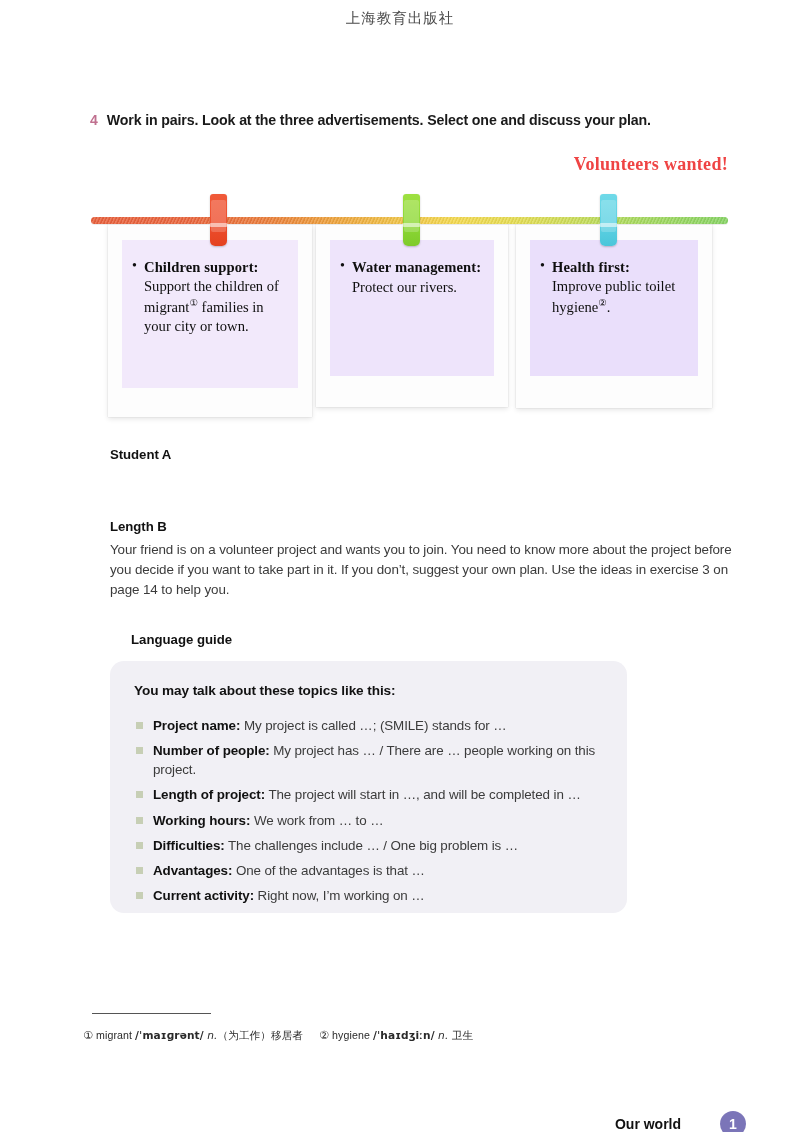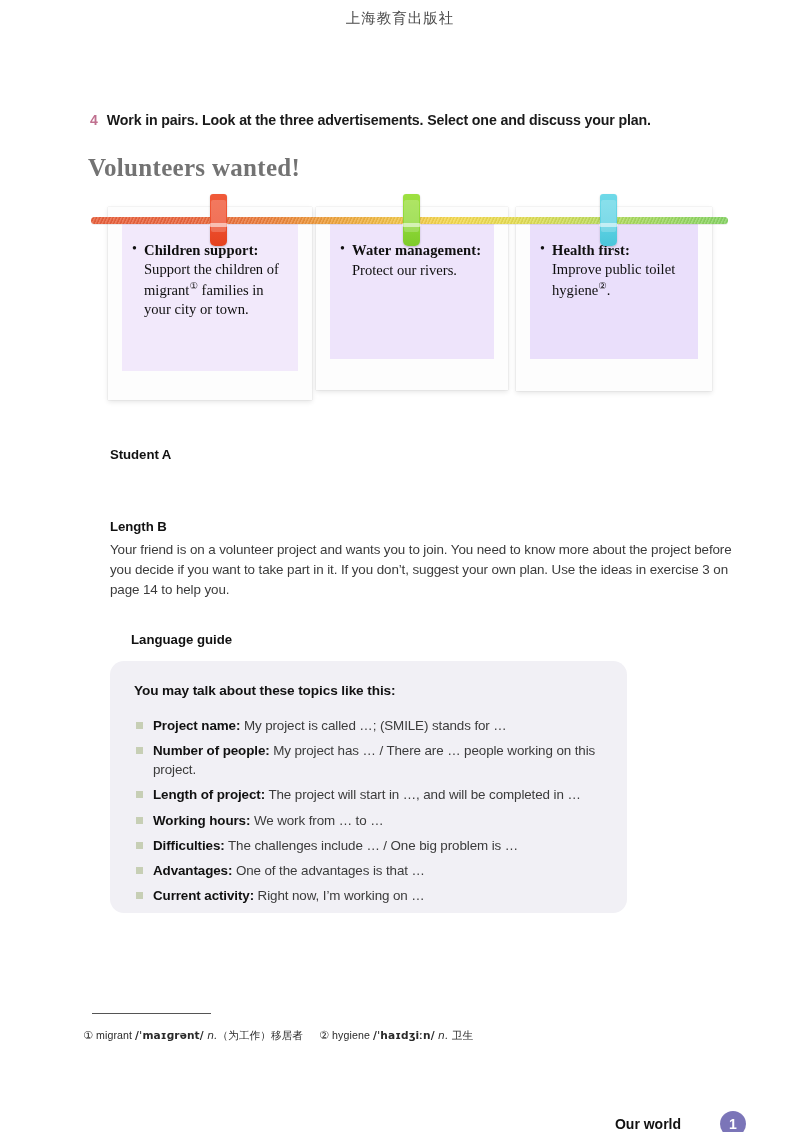--- a/index.html
+++ b/index.html
@@ -65,25 +65,25 @@
     left: 88px;
     width: 640px;
     height: 278px;
   }
 
   .poster-title {
     position: absolute;
     top: 6px;
     left: 0;
     width: 640px;
-    text-align: left;
+    text-align: right;
     font-family: "Liberation Serif", serif;
     font-weight: 700;
-    font-size: 25px;
-    color: #737373;
+    font-size: 18px;
+    color: #ef4444;
     letter-spacing: 0.3px;
   }
 
   
   .rope {
     position: absolute;
     top: 69px;
     left: 3px;
     width: 637px;
     height: 7px;
@@ -111,21 +111,21 @@
       rgba(255,255,255,0.30) 0px,
       rgba(255,255,255,0.30) 1px,
       rgba(0,0,0,0.07) 2px,
       rgba(0,0,0,0.07) 3px);
     opacity: 0.55;
   }
 
   
   .cards {
     position: absolute;
-    top: 59px;
+    top: 76px;
     left: 0;
     width: 640px;
     height: 200px;
   }
 
   .card {
     position: absolute;
     top: 0;
     background: #fdfdfd;
     box-shadow: 0 2px 5px rgba(0,0,0,0.10), 0 0 1px rgba(0,0,0,0.20);

